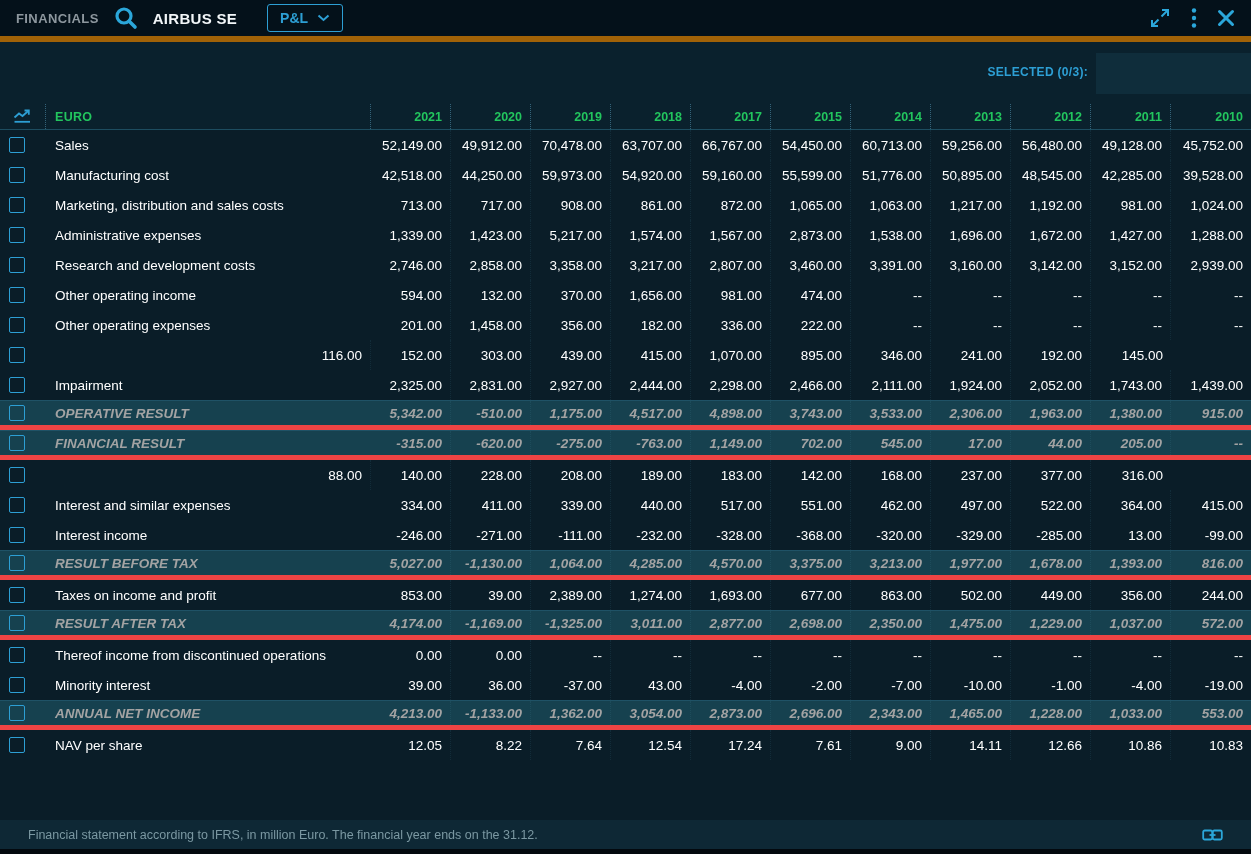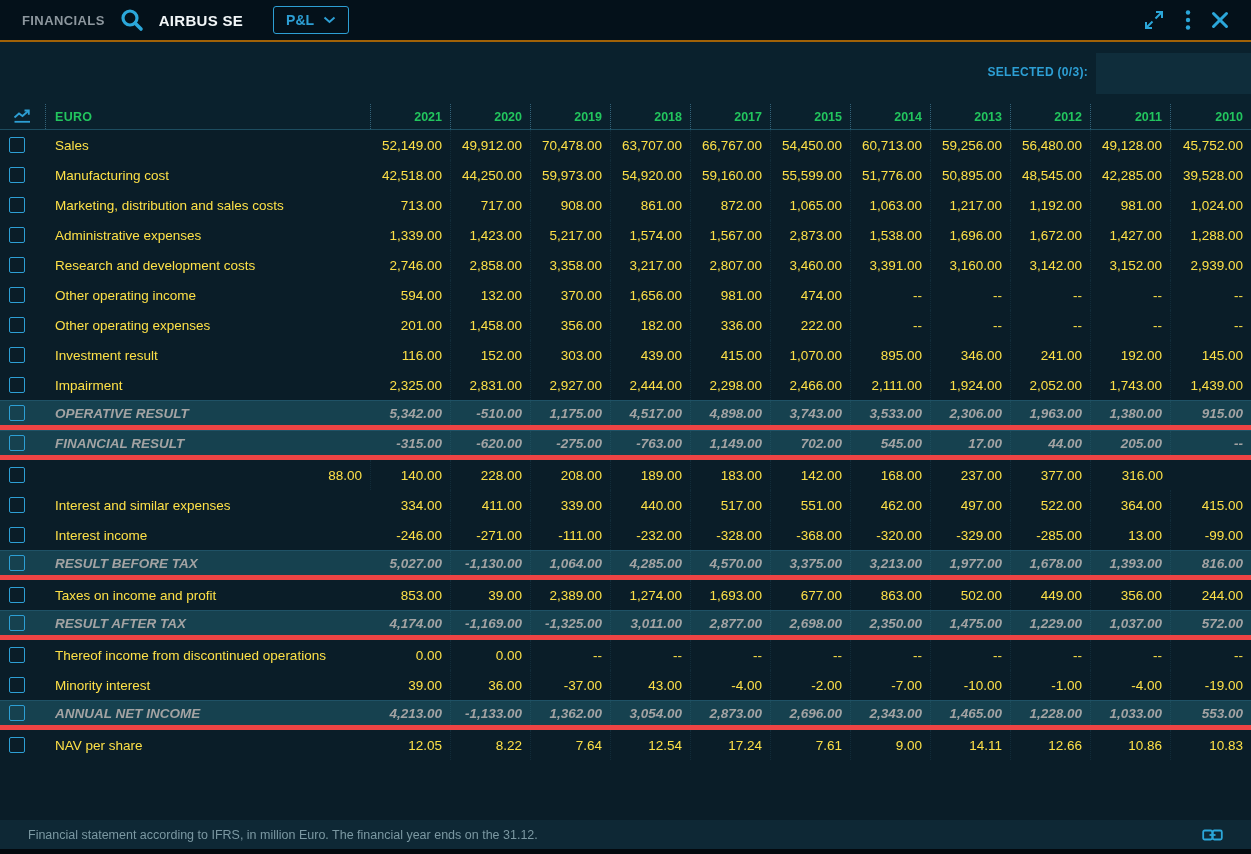--- a/index.html
+++ b/index.html
@@ -7,21 +7,21 @@
   body {
     width:1251px; height:854px; position:relative; overflow:hidden;
     background:#0a1d28;
     font-family:"Liberation Sans", sans-serif;
     -webkit-font-smoothing:antialiased;
   }
 
   
   .topbar {
     height:42px; background:#04111a; display:flex; align-items:center;
-    padding:0 22px; gap:14px; border-bottom:2px solid #a16207;
+    padding:0 16px; gap:14px; border-bottom:6px solid #a16207;
   }
   .app-label { color:#8d979e; font-weight:bold; font-size:13px; letter-spacing:.4px; }
   .icon-btn { display:flex; align-items:center; justify-content:center; cursor:pointer; }
   .company { color:#f2f6f8; font-weight:bold; font-size:15px; letter-spacing:.3px;text-align:right; }
   .view-select {
     margin-left:16px; display:flex; align-items:center; gap:9px;
     border:1px solid #2d9fd4; border-radius:3px; padding:5px 12px; cursor:pointer;
   }
   .view-select .view-label { color:#2d9fd4; font-weight:bold; font-size:14px; }
   .topbar-right { margin-left:auto; display:flex; align-items:center; gap:20px; }
@@ -45,21 +45,21 @@
   }
   .table-header .hcell {
     height:100%; display:flex; align-items:center; justify-content:flex-end;
     padding-right:8px; color:#22c55e; font-weight:bold; font-size:12.5px;
     border-right:1px dotted rgba(86,154,184,.55);
   }
   .table-header .hcell.icon-cell { justify-content:center; padding-right:0; }
   .table-header .hcell.first-col { justify-content:flex-start; padding-left:9px; letter-spacing:.3px; }
   .table-header .hcell:last-child { border-right:none; }
 
-  .row { height:30px; align-items:center; font-size:13.5px; color:#fde047; }
+  .row { height:30px; align-items:center; font-size:13.5px; color:#ffffff; }
   .row.highlight {
     background:#16414f; font-weight:bold; color:#a3a3a3;
     border-top:1px solid #1f5266; border-bottom:5px solid #ef4444;font-style:italic;
   }
   .cell-check { display:flex; align-items:center; height:100%; }
   .checkbox {
     width:16px; height:16px; margin-left:9px; border:1.5px solid #2d9fd4;
     border-radius:2px; background:transparent; cursor:pointer; flex:none;
   }
   .cell-label { padding-left:9px; white-space:nowrap; overflow:hidden; }
@@ -276,21 +276,20 @@
       <div class="cell-value">--</div>
       <div class="cell-value">--</div>
       <div class="cell-value">--</div>
       <div class="cell-value">--</div>
       <div class="cell-value">--</div>
     </div>
     <div class="row grid-row">
       <div class="cell-check">
         <span class="checkbox"></span>
       </div>
-      <div class="cell-label">Investment result</div>
       <div class="cell-value">116.00</div>
       <div class="cell-value">152.00</div>
       <div class="cell-value">303.00</div>
       <div class="cell-value">439.00</div>
       <div class="cell-value">415.00</div>
       <div class="cell-value">1,070.00</div>
       <div class="cell-value">895.00</div>
       <div class="cell-value">346.00</div>
       <div class="cell-value">241.00</div>
       <div class="cell-value">192.00</div>

